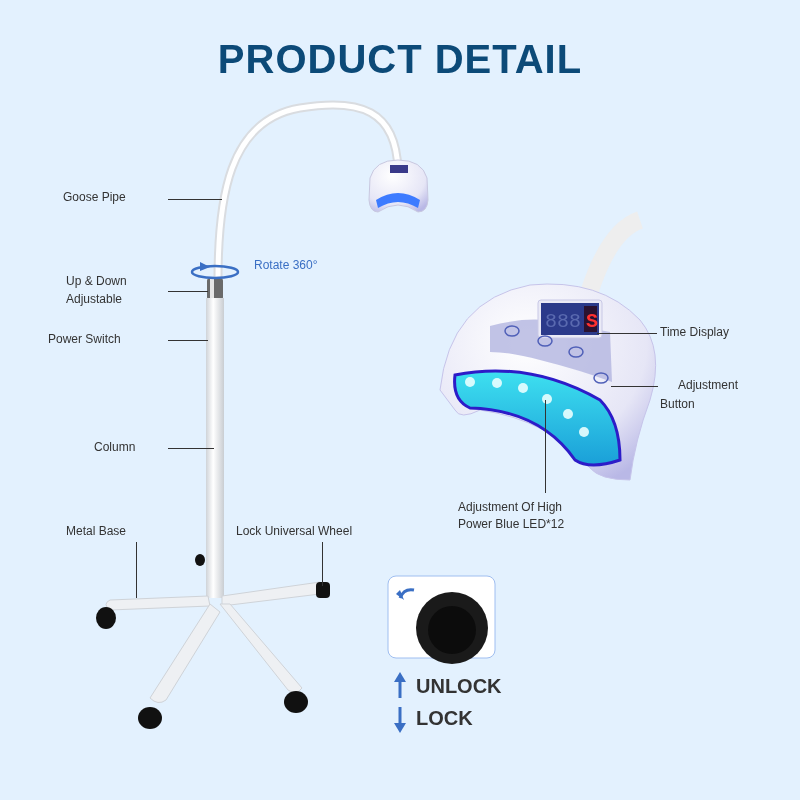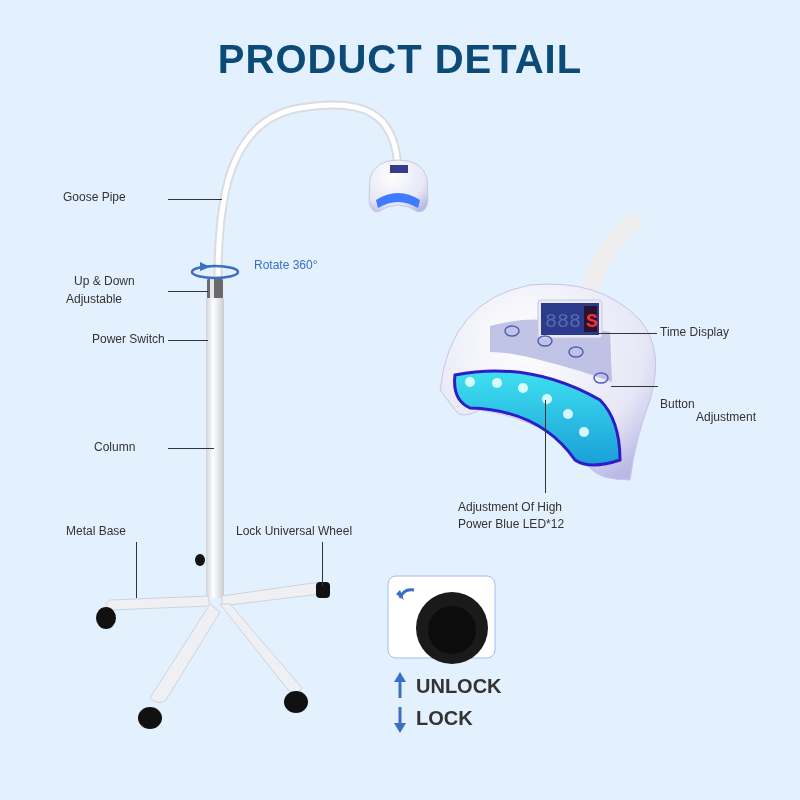--- a/index.html
+++ b/index.html
@@ -96,42 +96,42 @@
 
   <line x1="400" y1="680" x2="400" y2="698" stroke="#3a6fc4" stroke-width="3"></line>
   <polygon points="394,682 400,672 406,682" fill="#3a6fc4"></polygon>
   <line x1="400" y1="707" x2="400" y2="725" stroke="#3a6fc4" stroke-width="3"></line>
   <polygon points="394,723 400,733 406,723" fill="#3a6fc4"></polygon>
 </svg>
 
 <div class="lbl" style="left:63px;top:188px;">Goose Pipe</div>
 <div class="line" style="left:168px;top:199px;width:54px;height:1px;"></div>
 
-<div class="lbl" style="left:74px;top:272px;text-align:right;">Up &amp; Down</div>
+<div class="lbl" style="left:66px;top:272px;text-align:right;">Up &amp; Down</div>
 <div class="lbl" style="left:66px;top:290px;">Adjustable</div>
 <div class="line" style="left:168px;top:291px;width:40px;height:1px;"></div>
 
 <div class="lbl blue" style="left:254px;top:256px;">Rotate 360°</div>
 
-<div class="lbl" style="left:48px;top:330px;margin-left:44px;">Power Switch</div>
+<div class="lbl" style="left:48px;top:330px;">Power Switch</div>
 <div class="line" style="left:168px;top:340px;width:40px;height:1px;"></div>
 
 <div class="lbl" style="left:94px;top:438px;">Column</div>
 <div class="line" style="left:168px;top:448px;width:46px;height:1px;"></div>
 
 <div class="lbl" style="left:66px;top:522px;">Metal Base</div>
 <div class="line" style="left:136px;top:542px;width:1px;height:56px;"></div>
 
 <div class="lbl" style="left:236px;top:522px;">Lock Universal Wheel</div>
 <div class="line" style="left:322px;top:542px;width:1px;height:44px;"></div>
 
 <div class="lbl" style="left:660px;top:323px;">Time Display</div>
 <div class="line" style="left:597px;top:333px;width:60px;height:1px;"></div>
 
-<div class="lbl" style="left:696px;top:376px;margin-top:32px;">Adjustment</div>
+<div class="lbl" style="left:678px;top:376px;">Adjustment</div>
 <div class="lbl" style="left:660px;top:395px;">Button</div>
 <div class="line" style="left:611px;top:386px;width:47px;height:1px;"></div>
 
 <div class="line" style="left:545px;top:400px;width:1px;height:93px;"></div>
 <div class="lbl" style="left:458px;top:498px;">Adjustment Of High</div>
 <div class="lbl" style="left:458px;top:515px;">Power Blue LED*12</div>
 
 <div class="lbl bold" style="left:416px;top:677px;">UNLOCK</div>
 <div class="lbl bold" style="left:416px;top:709px;">LOCK</div>
 

